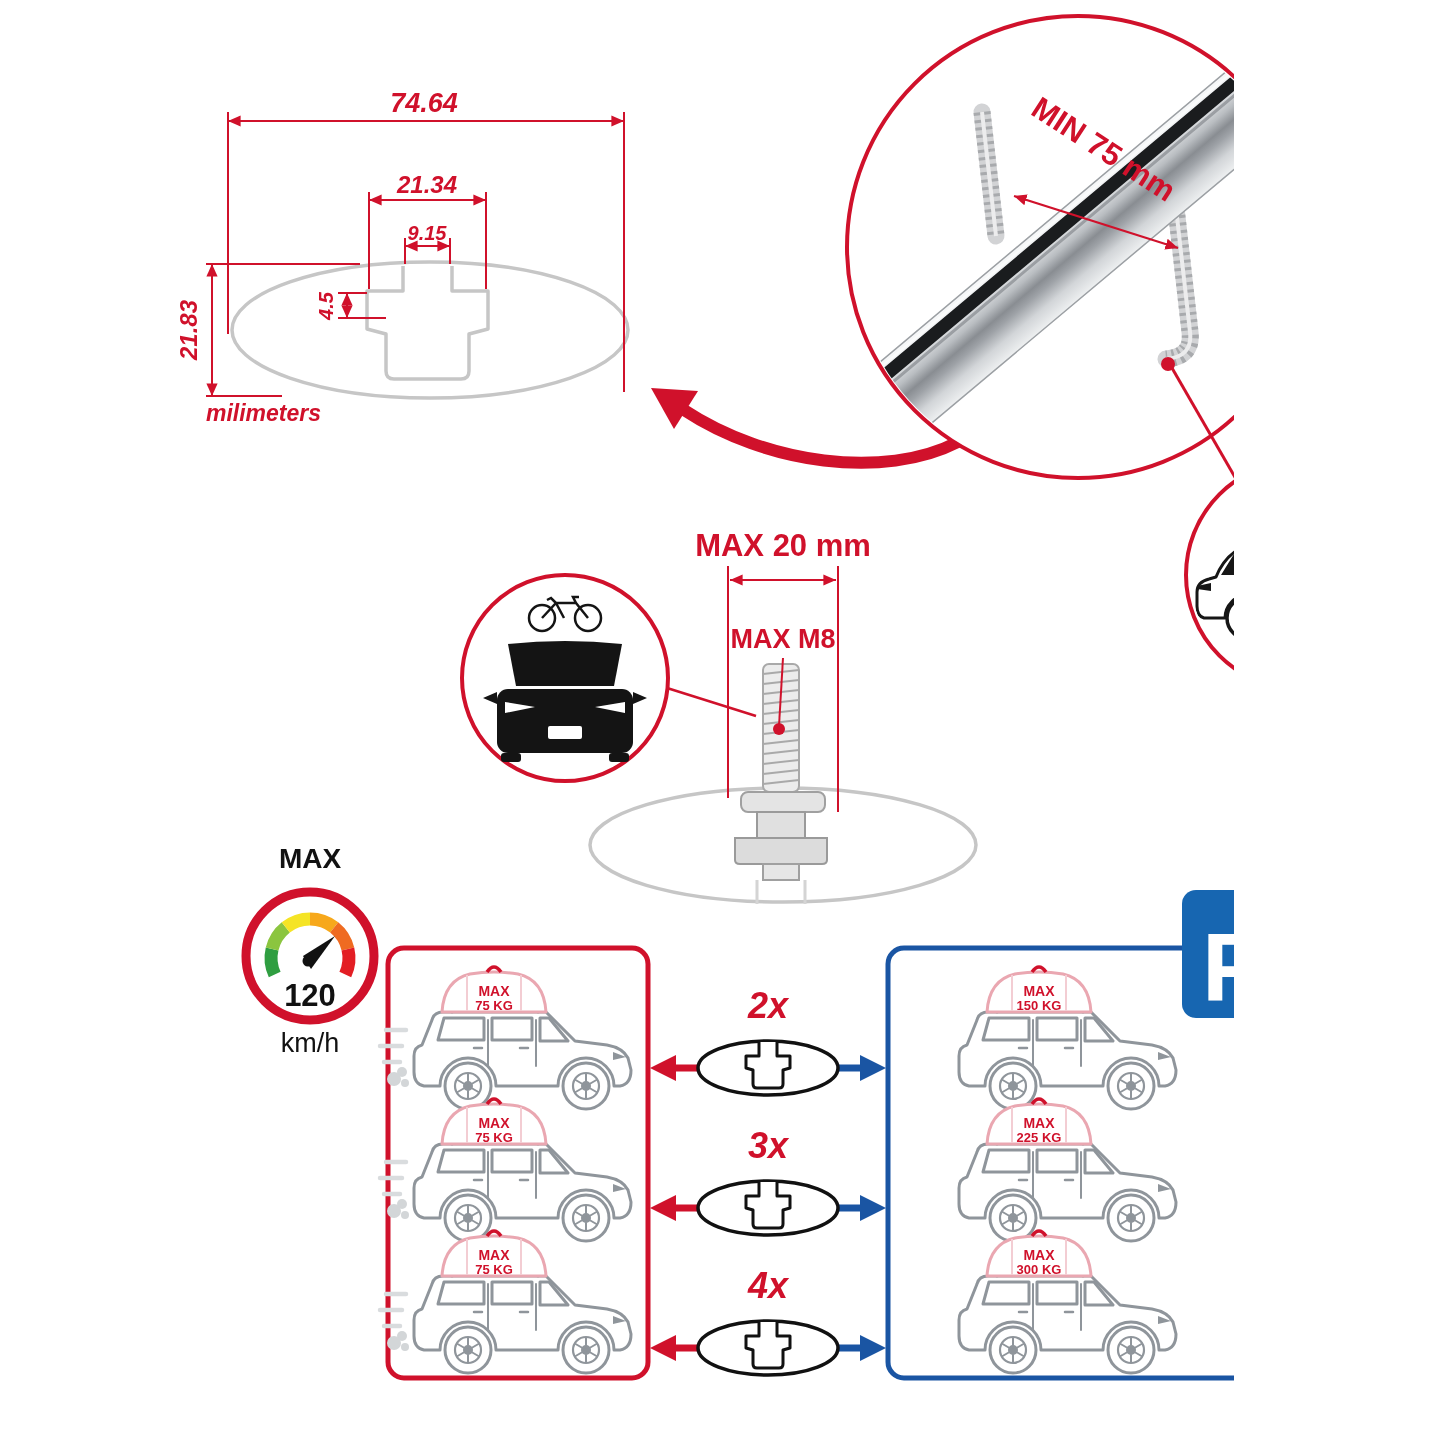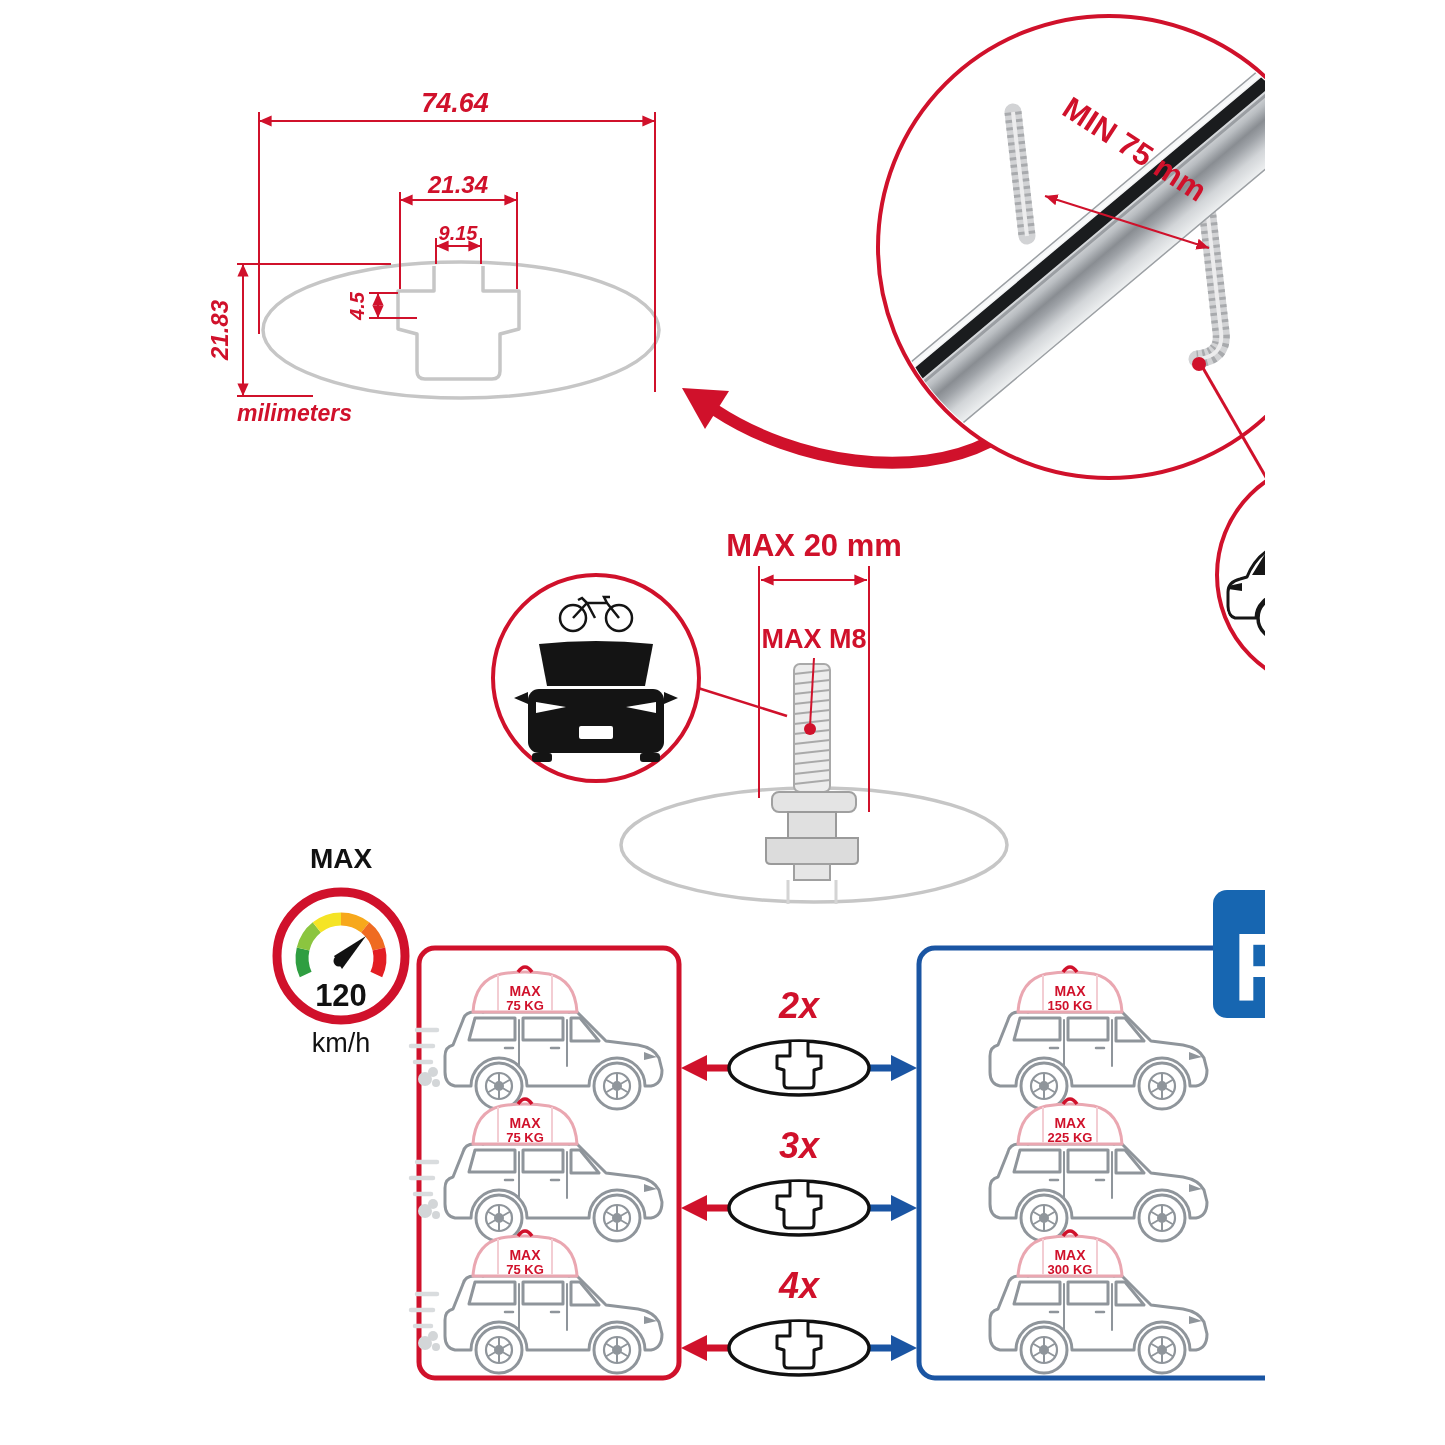--- a/index.html
+++ b/index.html
@@ -1,17 +1,17 @@
 <!DOCTYPE html>
 <html><head>
 <meta charset="utf-8">
 <style>
   html,body{margin:0;padding:0;background:#fff;}
   .canvas{position:relative;width:1234px;height:1445px;background:#fff;overflow:hidden;
-          font-family:"Liberation Sans",sans-serif;margin-left:31px;}
+          font-family:"Liberation Sans",sans-serif;}
   svg{position:absolute;left:0;top:0;}
   text{font-family:"Liberation Sans",sans-serif;}
   .dim{stroke:#d0112b;stroke-width:2;fill:none;}
   .gray-draw{stroke:#c6c6c6;stroke-width:3.5;fill:#fff;stroke-linejoin:round;}
   .car-line{stroke:#8f959b;stroke-width:3;fill:#fff;stroke-linejoin:round;stroke-linecap:round;}
   .dim-num{fill:#d0112b;font:italic 700 27px "Liberation Sans",sans-serif;}
   .dim-num-md{fill:#d0112b;font:italic 700 24px "Liberation Sans",sans-serif;}
   .dim-num-sm{fill:#d0112b;font:italic 700 20px "Liberation Sans",sans-serif;}
   .dim-unit{fill:#d0112b;font:italic 700 23px "Liberation Sans",sans-serif;}
   .red-label{fill:#d0112b;font:700 31px "Liberation Sans",sans-serif;}

